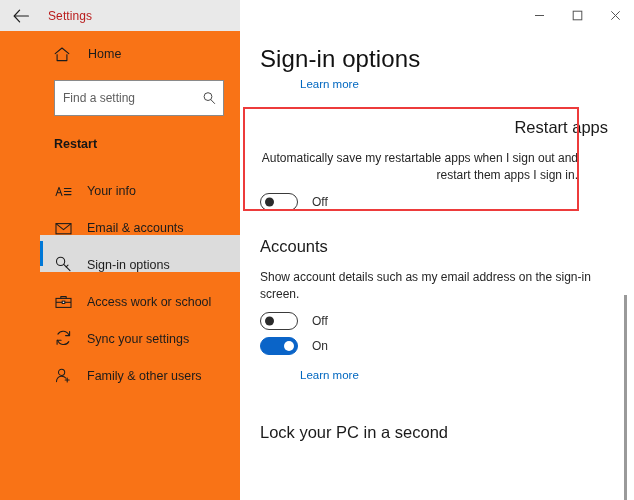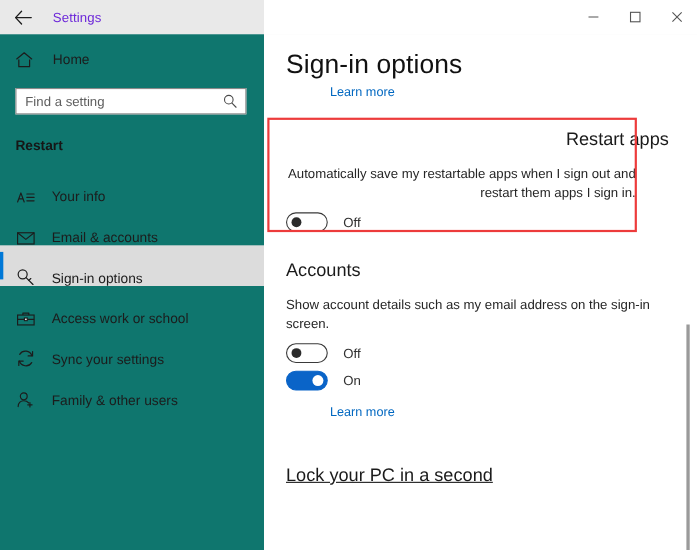--- a/index.html
+++ b/index.html
@@ -46,21 +46,21 @@
     height: 31px;
     display: flex;
     align-items: center;
     justify-content: center;
     margin-left: 4px;
     cursor: pointer;
   }
   .back-button svg { display: block; }
   .titlebar-title {
     font-size: 12px;
-    color: #6d28d9;
+    color: #b91c1c;
     margin-left: 10px;
     letter-spacing: .1px;
   }
   .titlebar-spacer { flex: 1 1 auto; height: 31px; background: #ffffff; }
   .window-controls {
     display: flex;
     align-items: stretch;
     height: 31px;
     background: #ffffff;
   }
@@ -79,24 +79,25 @@
     flex: 1 1 auto;
     display: flex;
     min-height: 0;
     position: relative;
   }
 
   
   .sidebar {
     width: 240px;
     flex: 0 0 240px;
-    background: #0f766e;
+    background: #f97316;
     padding-top: 7px;
     box-sizing: border-box;
     position: relative;
+    padding-left: 40px;
   }
   .home-row {
     display: flex;
     align-items: center;
     height: 32px;
     padding-left: 14px;
     cursor: pointer;
   }
   .home-icon {
     width: 20px;
@@ -107,21 +108,21 @@
   .home-label {
     font-size: 12.5px;
     color: #1c1c1c;
     margin-left: 14px;
   }
   .search-wrap {
     margin: 10px 16px 0 14px;
   }
   .search-box {
     position: relative;
-    height: 24px;
+    height: 36px;
     background: #ffffff;
     border: 1px solid #8a8a8a;
     box-sizing: border-box;
     display: flex;
     align-items: center;
   }
   .search-input {
     border: 0;
     outline: 0;
     background: transparent;
@@ -477,21 +478,21 @@
           <div class="toggle-row">
             <div class="toggle on">
               <span class="knob"></span>
             </div>
             <span class="toggle-label">On</span>
           </div>
           <a class="link" style="margin-top:14px;">Learn more</a>
         </div>
 
         
-        <div class="section" style="margin-top:40px;text-decoration:underline;">
+        <div class="section" style="margin-top:40px;">
           <h2 class="section-heading">Lock your PC in a second</h2>
 
         </div>
 
       </div>
 
       <div class="scrollbar-track">
         <div class="scrollbar-thumb"></div>
       </div>
     </div>

